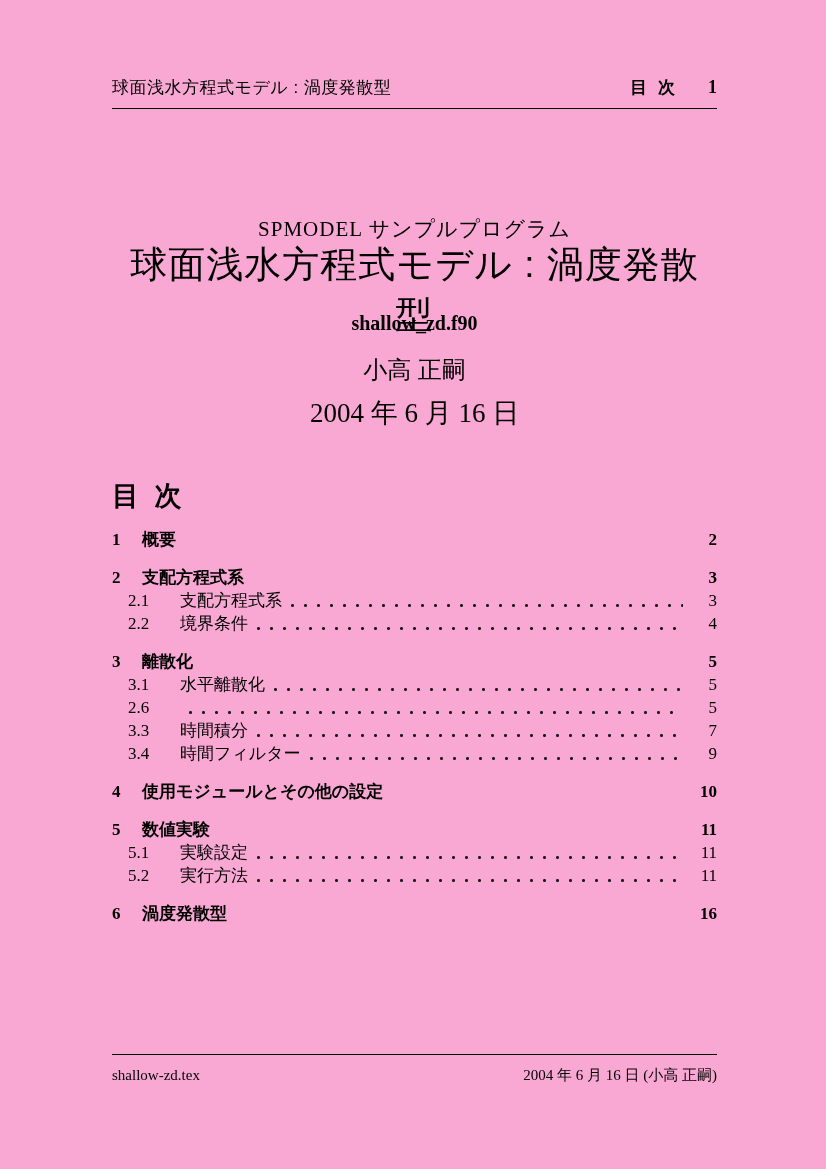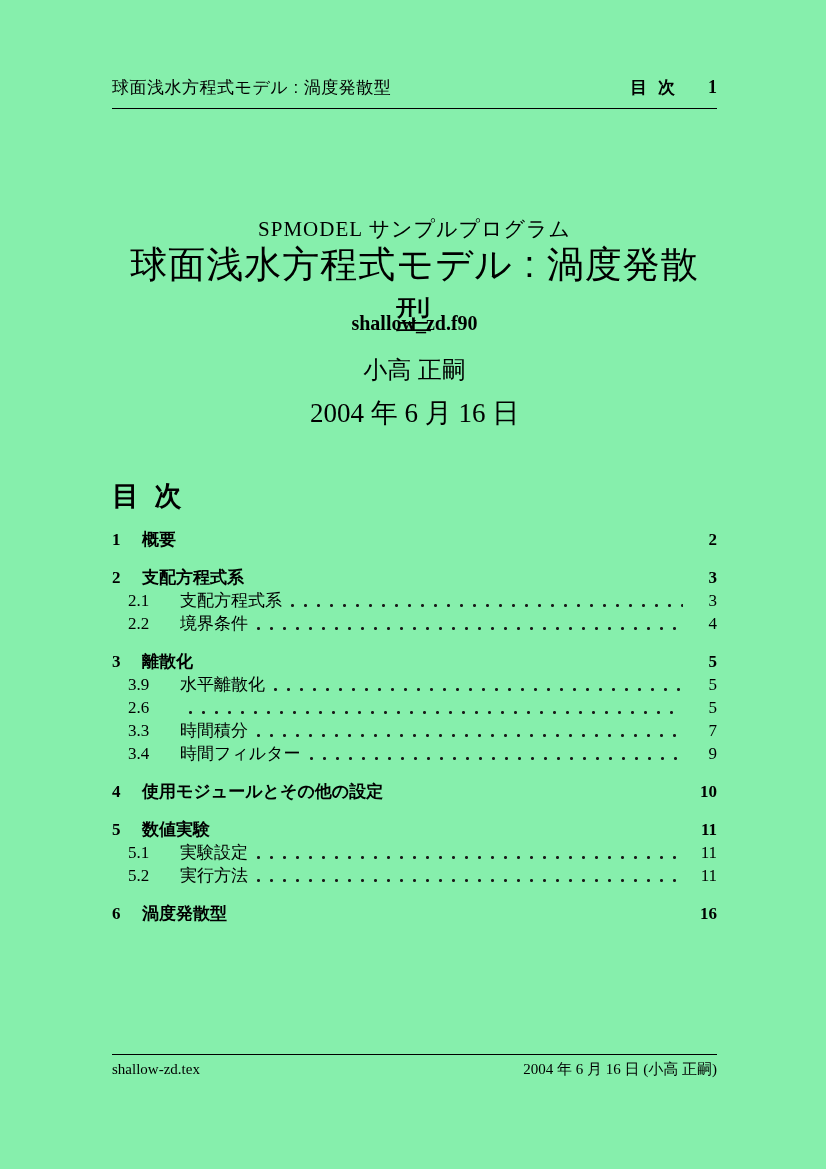--- a/index.html
+++ b/index.html
@@ -1,20 +1,20 @@
 <!DOCTYPE html>
 <html><head>
 <meta charset="utf-8">
 <style>
   * { margin:0; padding:0; box-sizing:border-box; }
   html,body { background:#e8e8e8; }
   .page {
     position:relative;
     width:826px; height:1169px;
-    background:#86efac;
+    background:#f9a8d4;
     color:#000000;
     overflow:hidden;
     font-family:"Liberation Serif","DejaVu Serif",serif;
   }
   .serif { font-family:"Liberation Serif","DejaVu Serif",serif; }
 
   
   .runhead {
     position:absolute; left:112px; width:605px; top:76px;
     display:flex; align-items:baseline;
@@ -58,21 +58,21 @@
     height:5px; margin:0 8px 4px 8px;
     background-image:radial-gradient(circle at 2.5px 2.5px, #1a1a1a 1.25px, transparent 1.7px);
     background-size:13px 5px; background-repeat:repeat-x;
   }
   .toc-row .pg { min-width:26px; text-align:right; }
 
   
   .runfoot {
     position:absolute; left:112px; width:605px; top:1054px;
     border-top:1px solid #000;
-    padding-top:5px;
+    padding-top:11px;
     display:flex; align-items:baseline;
     font-size:15px;
   }
   .runfoot .fleft { flex:1; }
 </style>
 </head>
 <body>
 
 <div class="page">
 
@@ -123,21 +123,21 @@
     </div>
 
     <div class="toc-row lvl1">
       <span class="num serif">3</span>
       <span class="ttl">離散化</span>
       <span class="spacer"></span>
       <span class="pg serif">5</span>
     </div>
 
     <div class="toc-row lvl2">
-      <span class="num">3.9</span>
+      <span class="num">3.1</span>
       <span class="ttl">水平離散化</span>
       <span class="leader"></span>
       <span class="pg">5</span>
     </div>
 
     <div class="toc-row lvl2">
       <span class="num">2.6</span>
       <span class="leader"></span>
       <span class="pg">5</span>
     </div>

